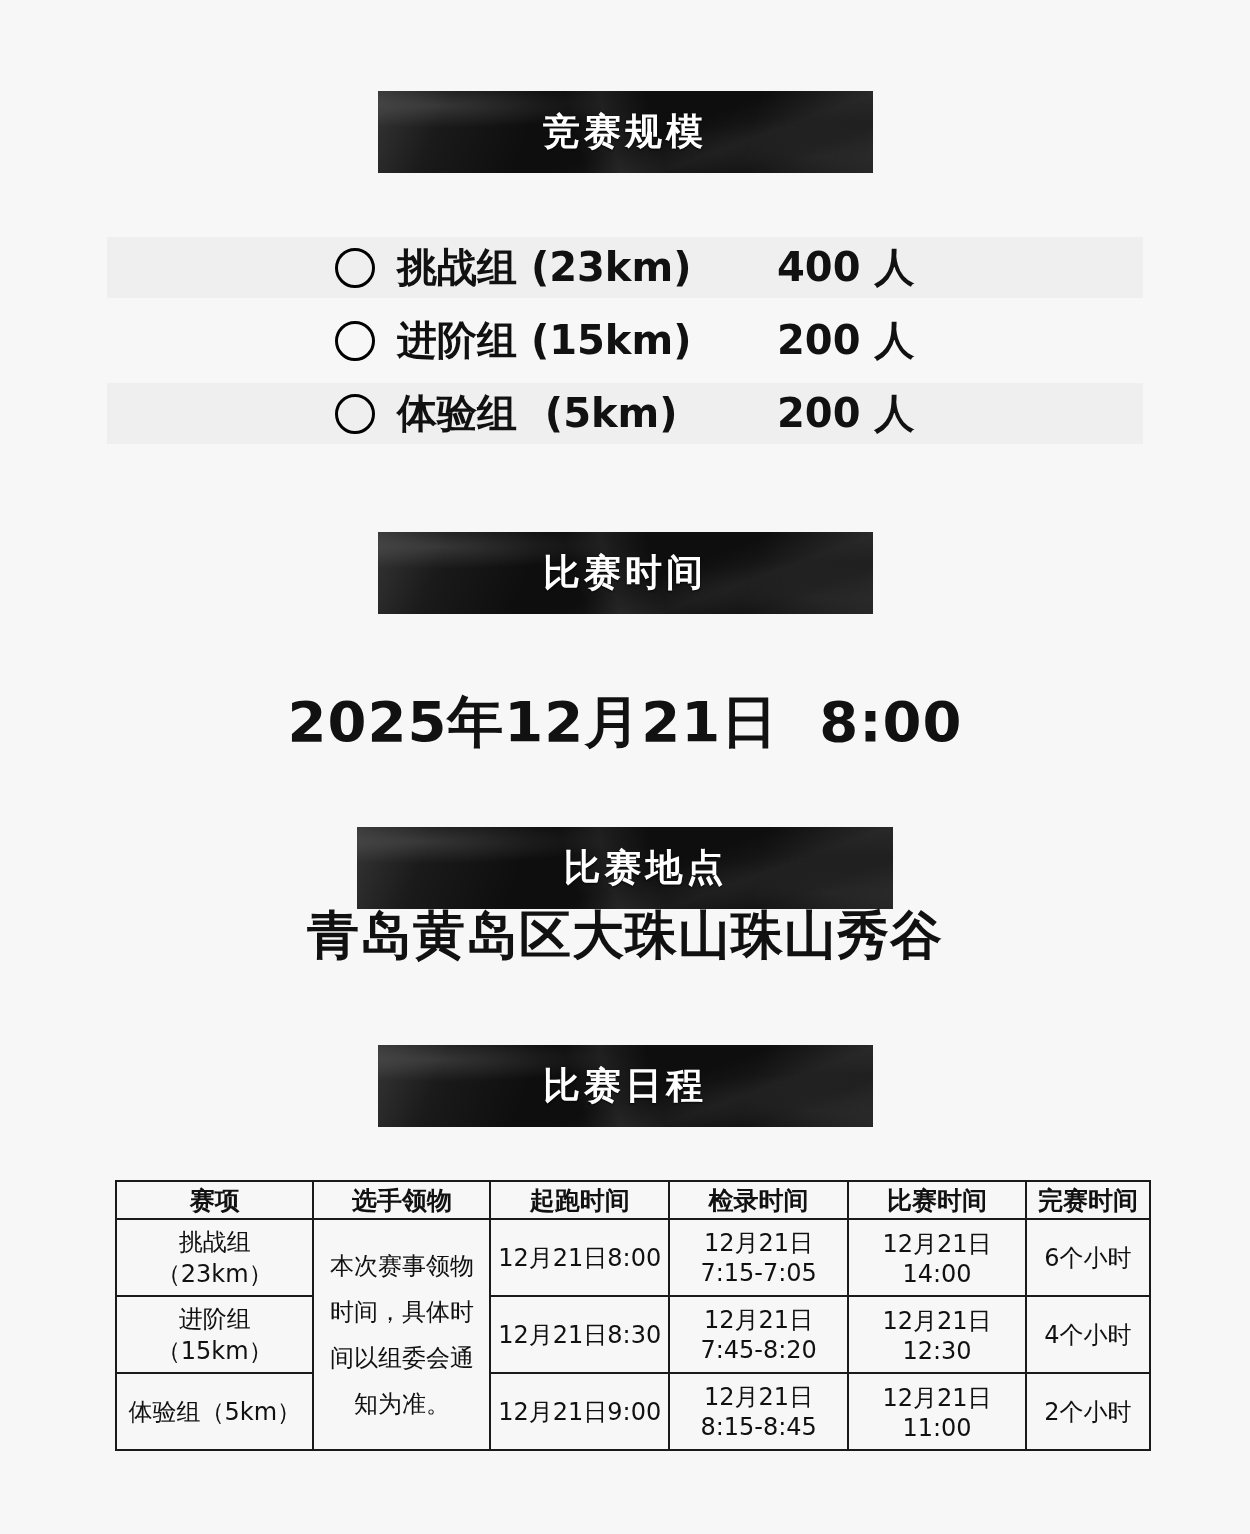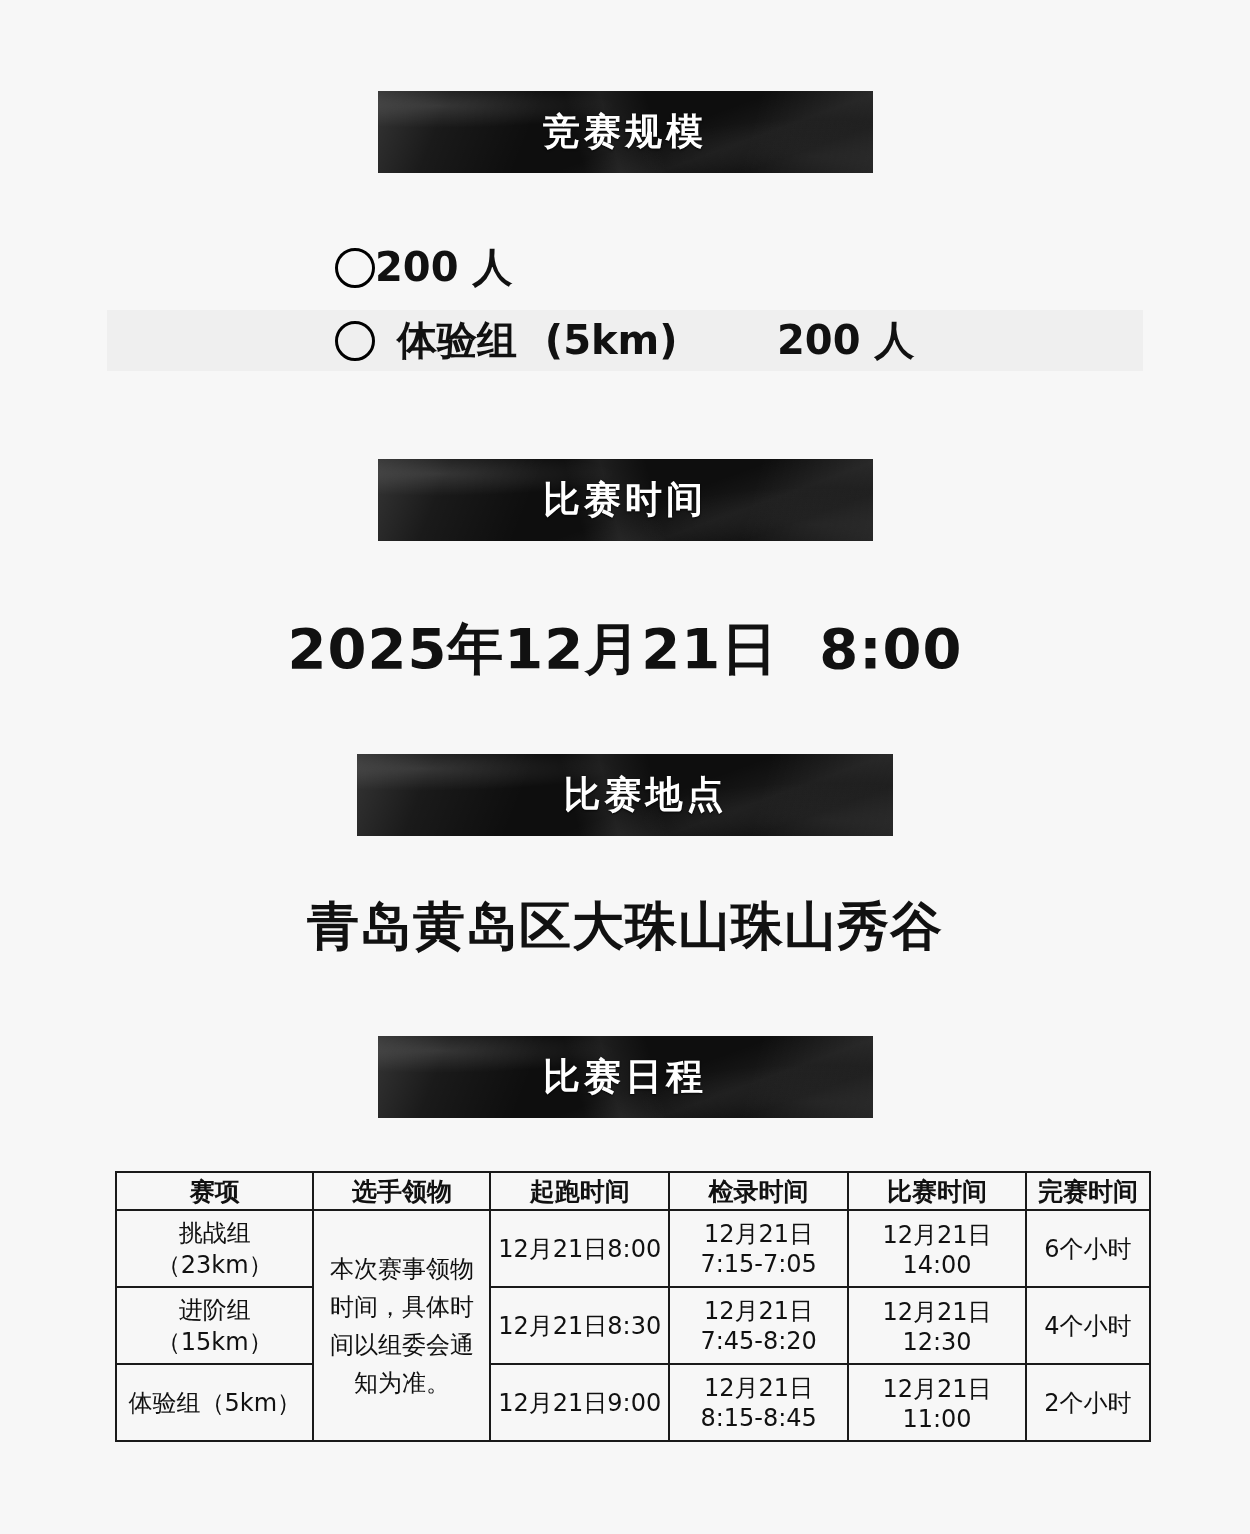--- a/index.html
+++ b/index.html
@@ -45,47 +45,53 @@
   .scale-label{
     margin-left:22px;width:380px;flex:0 0 auto;
     font-size:40px;font-weight:bold;white-space:pre;
   }
   .scale-count{font-size:40px;font-weight:bold;white-space:pre;}
 
   .big-line{
     text-align:center;font-weight:bold;white-space:pre;line-height:1;
   }
   #race-date{margin-top:80px;font-size:56px;letter-spacing:1px;text-align:center;}
-  #race-location{margin-top:64px;font-size:52px;letter-spacing:1px;}
+  #race-location{font-size:52px;letter-spacing:1px;}
 
   .schedule-wrap{width:1036px;margin:53px auto 0 auto;}
   table.schedule{
     width:100%;border-collapse:collapse;table-layout:fixed;
     background:#f7f7f7;
     margin-left:8px;
   }
   table.schedule th, table.schedule td{
     border:2px solid #1a1a1a;text-align:center;vertical-align:middle;
     padding:0 6px;box-sizing:border-box;
   }
   table.schedule th{height:38px;font-size:25px;font-weight:bold;}
   table.schedule td{height:77px;font-size:24px;font-weight:normal;}
-  td.pickup-cell{line-height:38px;padding:0 14px;}
+  td.pickup-cell{line-height:46px;padding:0 14px;}
   .two-line{line-height:30px;}
 </style>
 </head>
 <body>
 
 <div class="banner" id="banner-scale">
   <span class="banner-title">竞赛规模</span>
 </div>
 
 <div class="scale-list">
+  <div class="scale-row banded">
+    <span class="bullet-circle"></span>
+    <span class="scale-label">挑战组 (23km)</span>
+    <span class="scale-count">400 人</span>
+  </div>
   <div class="scale-row">
     <span class="bullet-circle"></span>
+    <span class="scale-label">进阶组 (15km)</span>
     <span class="scale-count">200 人</span>
   </div>
   <div class="scale-row banded">
     <span class="bullet-circle"></span>
     <span class="scale-label">体验组  (5km)</span>
     <span class="scale-count">200 人</span>
   </div>
 </div>
 
 <div class="banner" id="banner-time">

